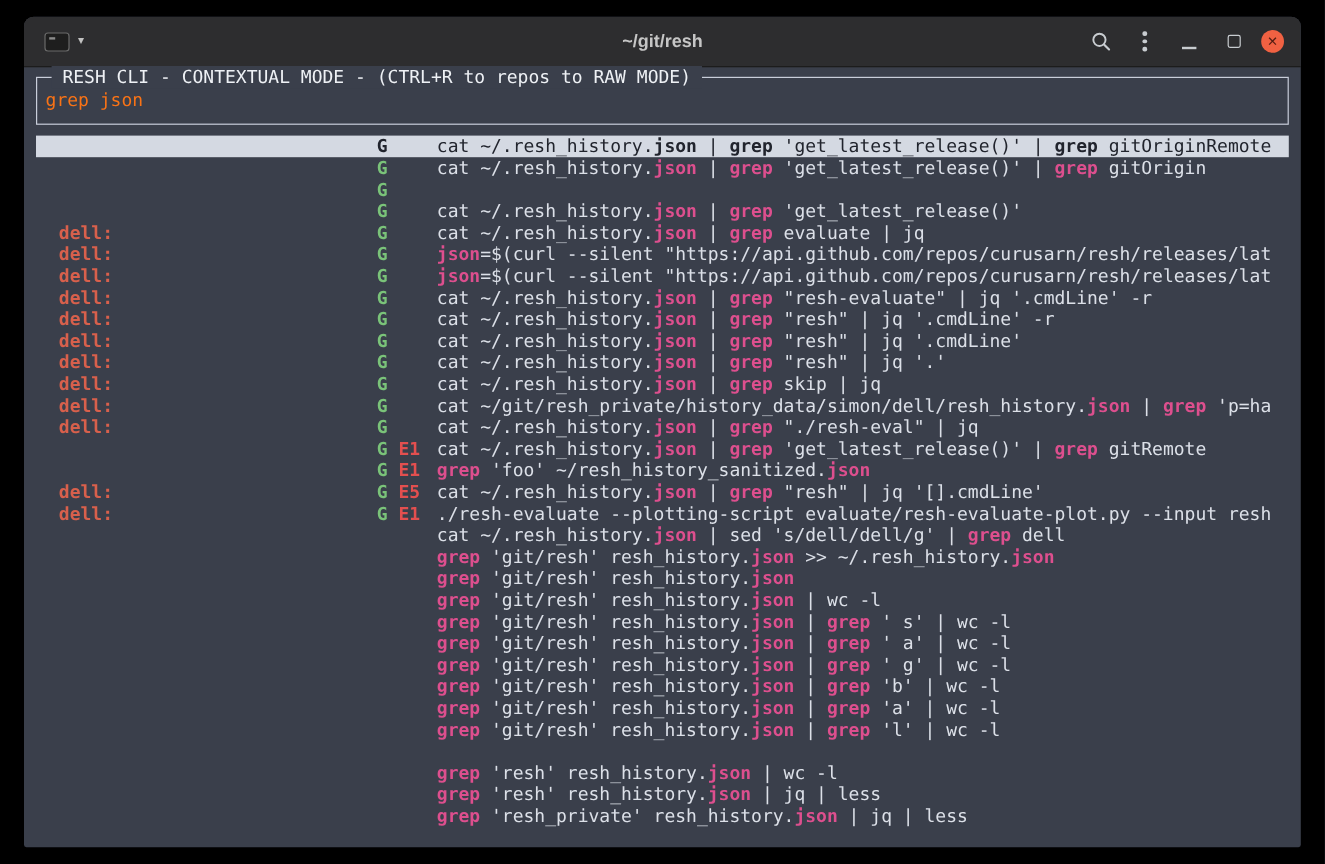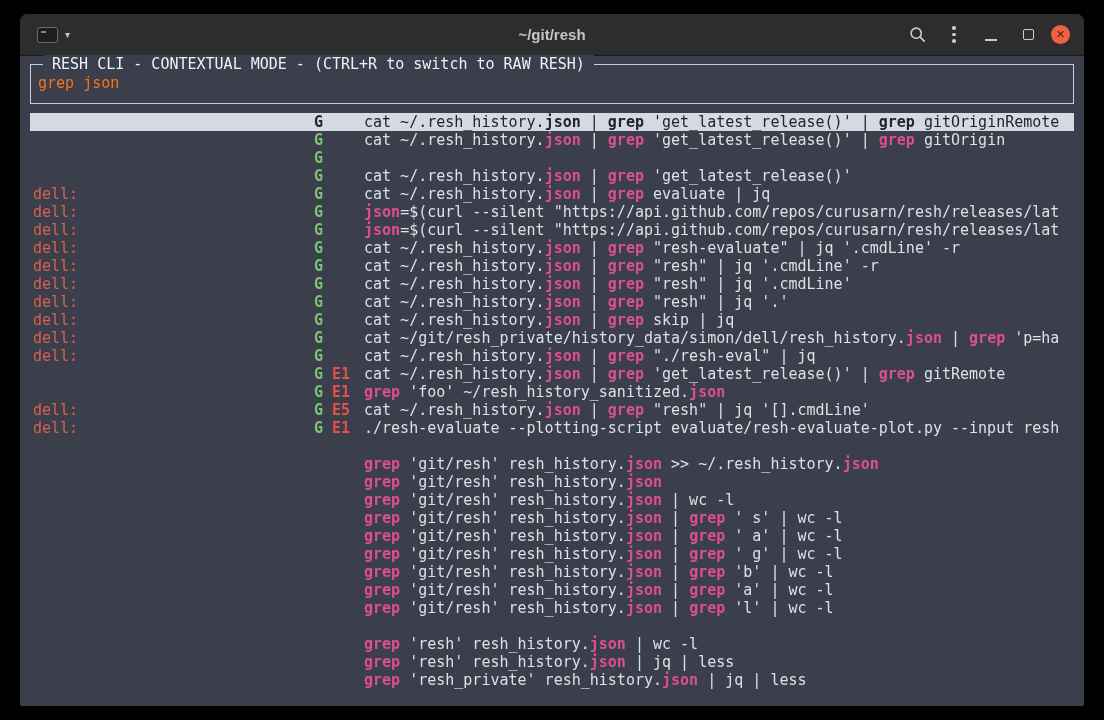--- a/index.html
+++ b/index.html
@@ -70,21 +70,21 @@
     color:#eef1f5;font-size:15px;line-height:19px;
   }
   .query{padding:9px 0 0 7px;white-space:pre;color:#f97316;}
 
   .history-list{margin-top:9px;}
   .row{
     display:flex;height:18px;line-height:18px;padding-left:3px;
     white-space:pre;overflow:hidden;
   }
   .col-hp{position:relative;width:272px;flex:0 0 272px;}
-  .host{position:absolute;left:0;top:0;color:var(--c-host_orange);}
+  .host{position:absolute;left:16px;top:0;color:var(--c-host_orange);font-weight:bold;}
   .flags{flex:0 0 50px;margin-left:9px;}
   .flag{font-weight:bold;}
   .flag.ok{color:var(--c-flag_green);}
   .flag.err{color:var(--c-flag_red);}
   .flag + .flag{margin-left:9px;}
   .cmd{flex:1;overflow:hidden;color:var(--c-terminal_fg);}
   .hl{color:var(--c-match_pink);font-weight:bold;}
 
   .row.selected{background:var(--c-selected_bg);}
   .row.selected .host,
@@ -126,21 +126,21 @@
       </button>
       <button class="tb-btn">
         <span class="restore-glyph"></span>
       </button>
       <button class="close-btn"><span>✕</span></button>
     </div>
   </div>
 
   <div class="terminal">
     <div class="search-box">
-      <span class="box-label"> RESH CLI - CONTEXTUAL MODE - (CTRL+R to switch to RAW RESH) </span>
+      <span class="box-label"> RESH CLI - CONTEXTUAL MODE - (CTRL+R to repos to RAW MODE) </span>
       <div class="query">grep json</div>
     </div>
     <div class="history-list">
         <div class="row selected">
     <span class="col-hp">
       <span class="host"></span>
       
     </span>
     <span class="flags"><span class="flag ok">G</span></span>
     <span class="cmd"><span>cat ~/.resh_history.</span><span class="hl">json</span><span> | </span><span class="hl">grep</span><span> 'get_latest_release()' | </span><span class="hl">grep</span><span> gitOriginRemote</span></span>
@@ -279,20 +279,21 @@
     </span>
     <span class="flags"><span class="flag ok">G</span><span class="flag err">E1</span></span>
     <span class="cmd"><span>./resh-evaluate --plotting-script evaluate/resh-evaluate-plot.py --input resh</span></span>
   </div>
         <div class="row">
     <span class="col-hp">
       <span class="host"></span>
       
     </span>
     <span class="flags"></span>
+    <span class="cmd"><span>cat ~/.resh_history.</span><span class="hl">json</span><span> | sed 's/dell/dell/g' | </span><span class="hl">grep</span><span> dell</span></span>
   </div>
         <div class="row">
     <span class="col-hp">
       <span class="host"></span>
       
     </span>
     <span class="flags"></span>
     <span class="cmd"><span class="hl">grep</span><span> 'git/resh' resh_history.</span><span class="hl">json</span><span> &gt;&gt; ~/.resh_history.</span><span class="hl">json</span></span>
   </div>
         <div class="row">

